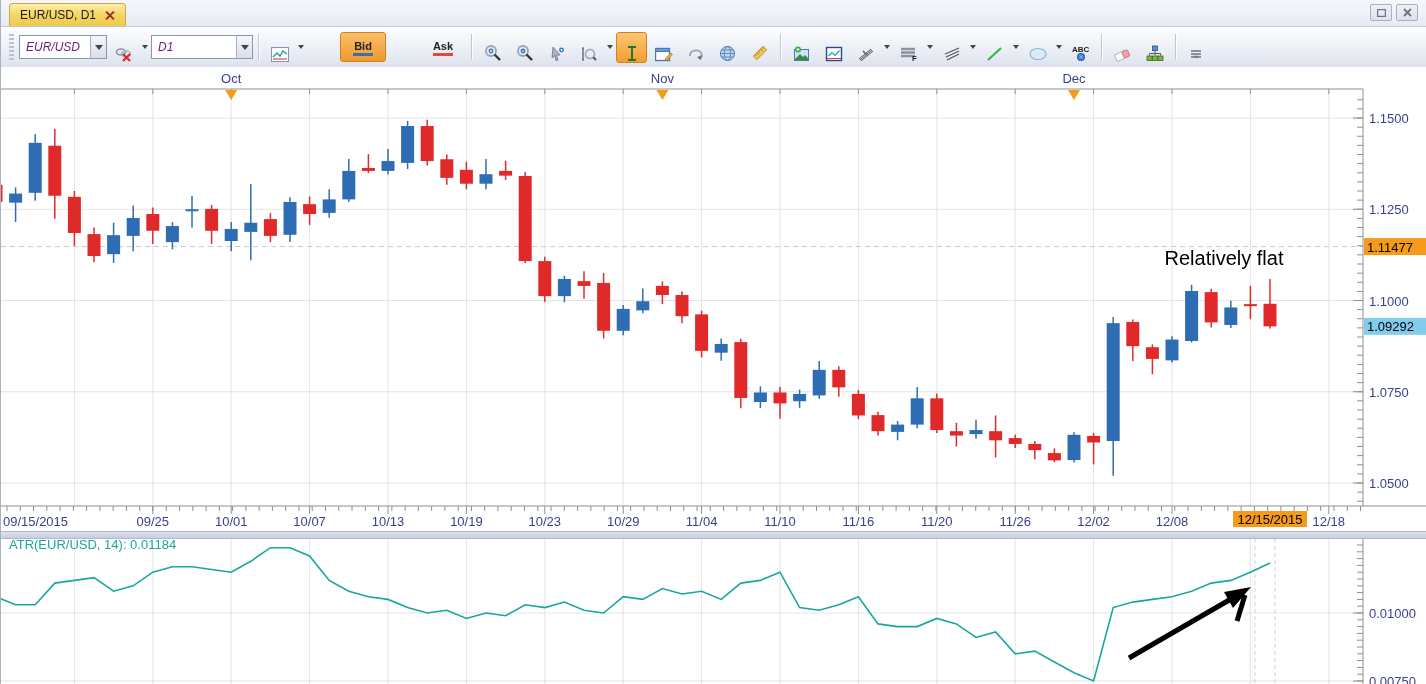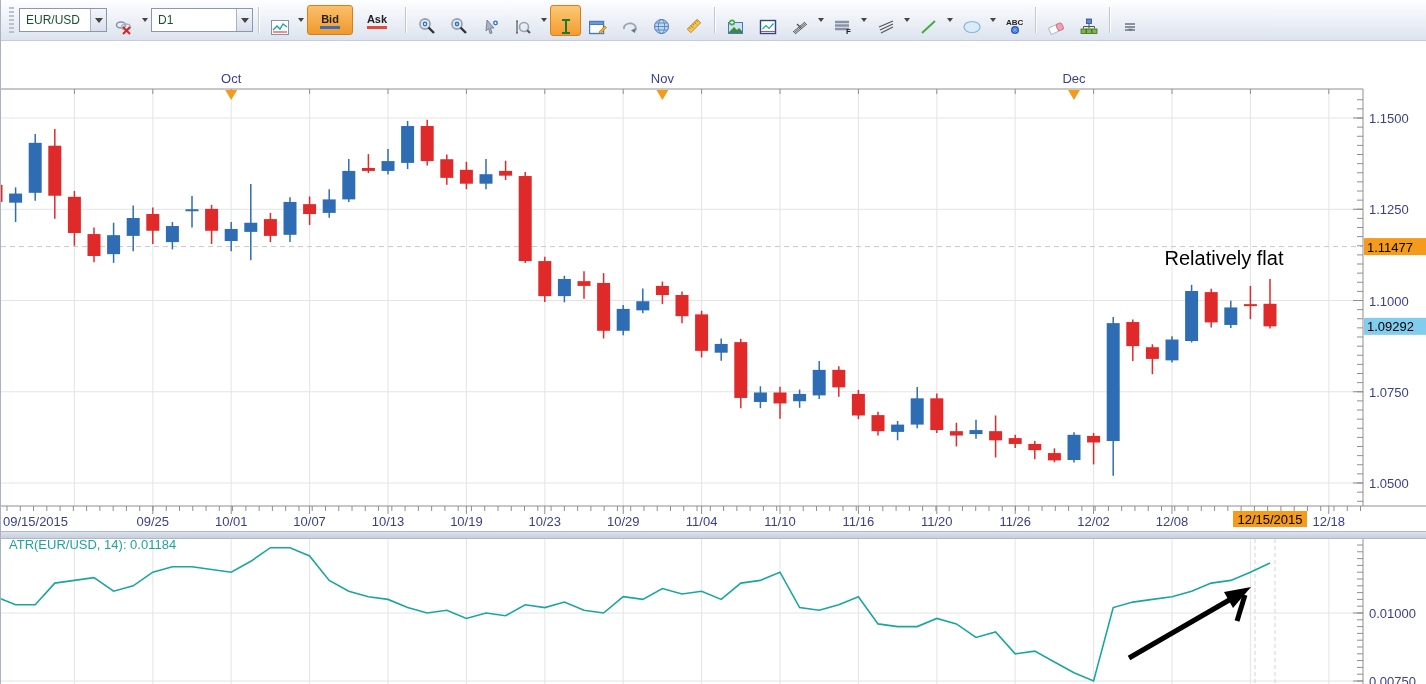--- a/index.html
+++ b/index.html
@@ -14,49 +14,67 @@
   .tab-close{width:11px;height:11px;position:relative;}
   .tab-close:before,.tab-close:after{content:"";position:absolute;left:5px;top:0;width:2px;height:11px;background:#8f3030;}
   .tab-close:before{transform:rotate(45deg);} .tab-close:after{transform:rotate(-45deg);}
   .win-controls{position:absolute;right:8px;top:4px;display:flex;gap:4px;}
   .win-btn{width:20px;height:15px;background:linear-gradient(#eef1f7,#dde2ec);border:1px solid #a9b1c0;
            border-radius:2px;display:flex;align-items:center;justify-content:center;}
   
   .toolbar{height:40px;background:linear-gradient(#fdfeff,#dde3ee);border-bottom:1px solid #c5cbd8;
            display:flex;align-items:center;padding:0 4px;gap:1px;}
   .grip{width:5px;height:26px;margin:0 4px;background:repeating-linear-gradient(#b9c1cf 0 2px,transparent 2px 4px);}
-  .combo{height:22px;background:#fff;border:1px solid #8b97ad;display:flex;align-items:center;font-size:12px;color:#14532d;}
+  .combo{height:22px;background:#fff;border:1px solid #8b97ad;display:flex;align-items:center;font-size:12px;color:#701a75;font-style:italic;}
   .combo .val{padding:0 6px;min-width:58px;}
   .combo .drop{width:15px;height:100%;border-left:1px solid #aab3c4;background:linear-gradient(#f4f6fa,#d9dfeb);
                display:flex;align-items:center;justify-content:center;}
   .tri{width:0;height:0;border:4px solid transparent;border-top:5px solid #444;margin-top:4px;}
   .tri.sm{border-width:3px;border-top-width:4px;margin-top:3px;}
   .chev{width:10px;height:28px;display:flex;align-items:center;justify-content:center;}
   .tbtn{width:29px;height:29px;display:flex;align-items:flex-end;justify-content:center;border-radius:3px;border:1px solid transparent;}
   .tbtn.active{background:linear-gradient(#fbc874,#f39d31);border-color:#d87e1a;}
   .bidask{height:27px;min-width:32px;padding:1px 6px 0;display:flex;flex-direction:column;align-items:center;justify-content:center;
-          font-size:11px;font-weight:bold;color:#222;border:1px solid transparent;border-radius:3px;}
+          font-size:11px;font-weight:bold;color:#222;border:1px solid transparent;border-radius:3px;margin-left:33px;}
   .bidask .ul{width:20px;height:3px;margin-top:1px;}
   .bidask.active{background:linear-gradient(#fac06a,#f0992d);border-color:#d87e1a;}
   .sep{width:1px;height:26px;background:#bfc7d4;margin:0 4px;box-shadow:1px 0 0 #fff;}
   
   .chart-stack{position:absolute;left:0;top:67px;width:1426px;height:490px;background:#fff;}
   #mainSvg{position:absolute;left:0;top:0;}
   .splitter{position:absolute;left:0;top:464px;width:1426px;height:8px;
             background:linear-gradient(#dde3ed,#c7cfdd);border-top:1px solid #aeb8c8;border-bottom:1px solid #aeb8c8;box-sizing:border-box;}
   #atrSvg{position:absolute;left:0;top:472px;}
   .atr-label{position:absolute;left:8px;top:470px;font-size:13px;color:#1ea49d;}
   .flat-annotation{position:absolute;font-size:20px;color:#000;white-space:nowrap;transform:translateX(-50%);}
   text{font-family:"Liberation Sans",sans-serif;}
 </style>
 </head>
 <body>
 
 <div class="app">
 
+  <div class="tabbar">
+    <div class="tab">
+      <span>EUR/USD, D1</span>
+      <span class="tab-close"></span>
+    </div>
+    <div class="win-controls">
+      <div class="win-btn">
+        <svg width="9" height="8">
+            <rect x="0.5" y="0.5" width="8" height="7" fill="none" stroke="#6b7385" stroke-width="1.4"></rect>
+          </svg>
+      </div>
+      <div class="win-btn">
+        <svg width="9" height="9">
+            <path d="M1 1 L8 8 M8 1 L1 8" stroke="#6b7385" stroke-width="1.8"></path>
+          </svg>
+      </div>
+    </div>
+  </div>
 
   <div class="toolbar">
     <div class="grip"></div>
     <div class="combo">
       <span class="val">EUR/USD</span>
       <span class="drop">
           <span class="tri"></span>
         </span>
     </div>
     <div class="tbtn">

